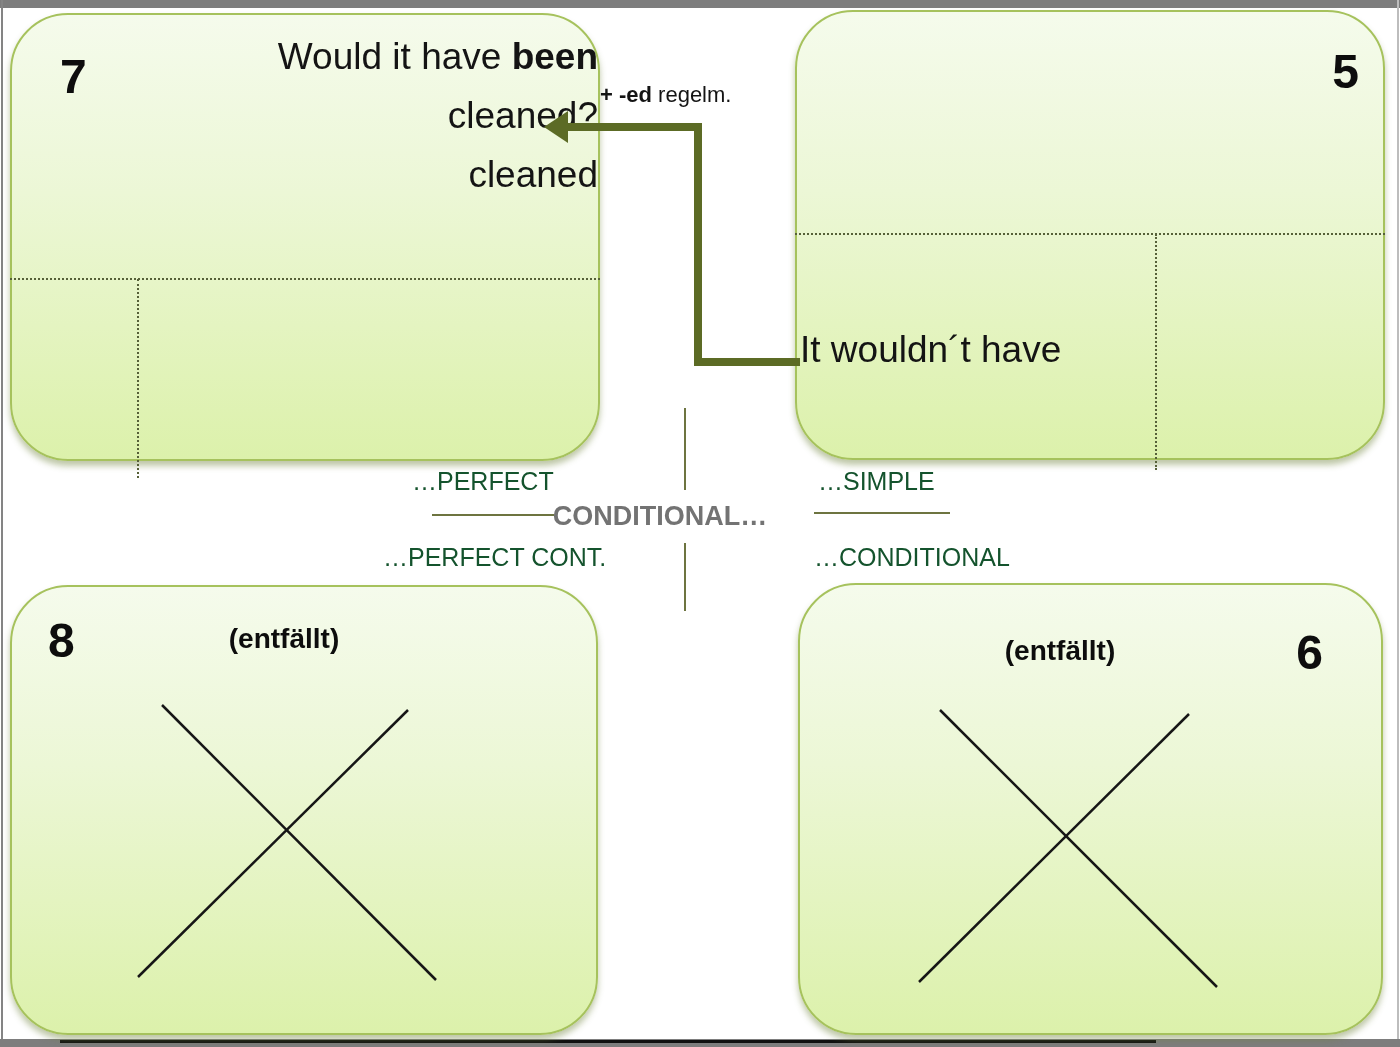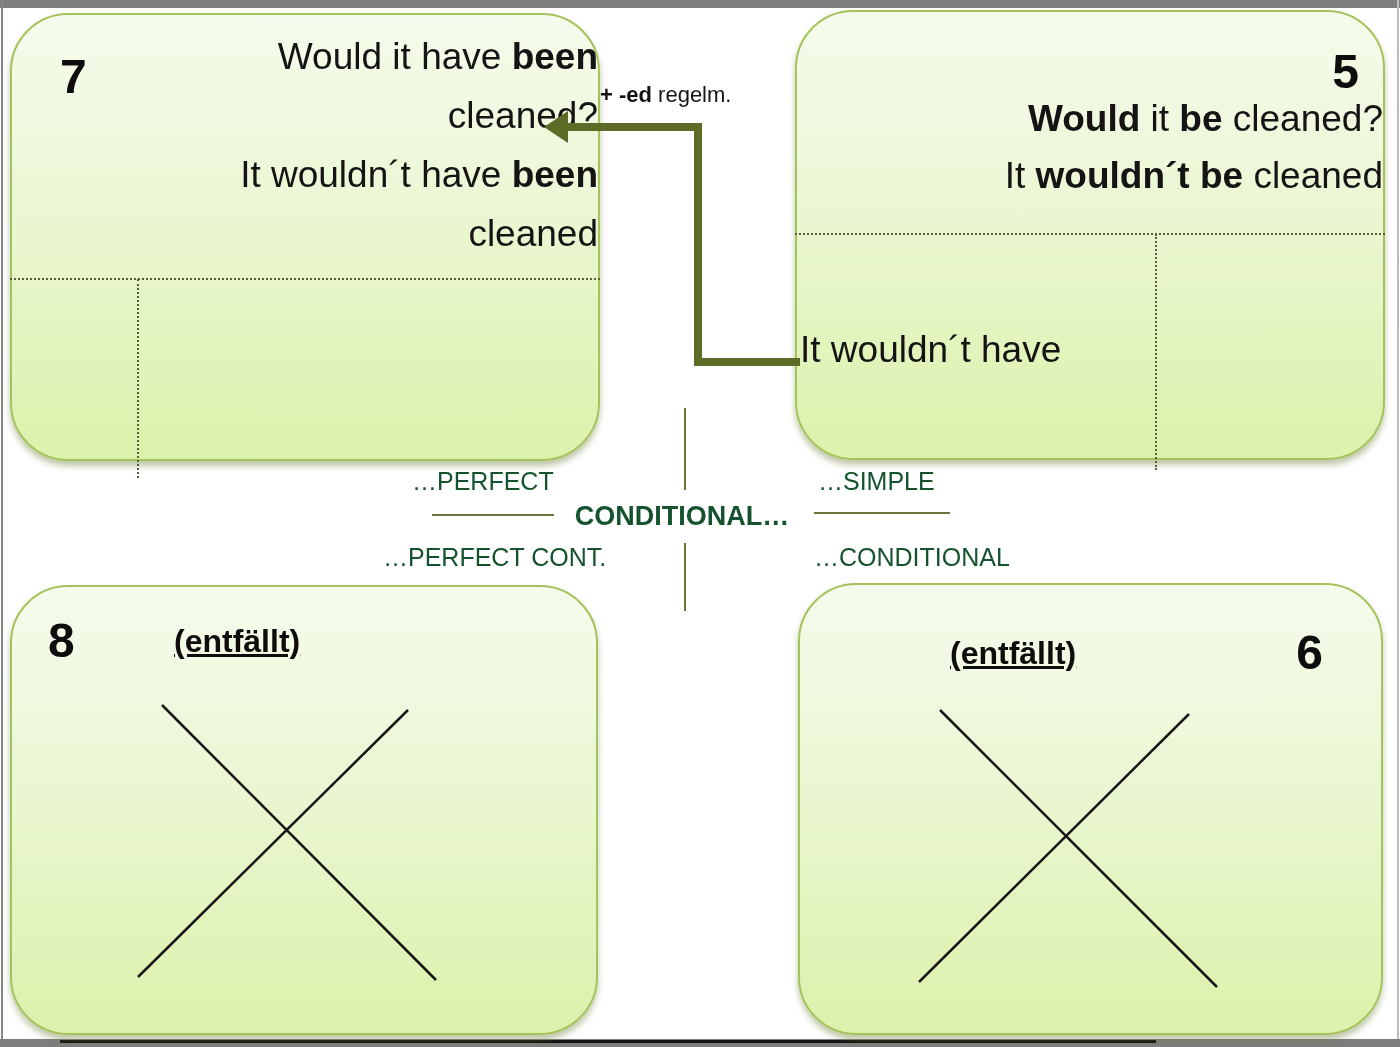--- a/index.html
+++ b/index.html
@@ -40,21 +40,21 @@
     position:absolute;left:0;right:0;text-align:right;
     font-size:37px;line-height:59px;color:#141414;
   }
   #card7 .card-text{top:12px;}
   #card5 .card-text{top:78px;line-height:57px;}
 
   .sub-line{position:absolute;font-size:37px;line-height:1.2;white-space:nowrap;color:#141414;}
   #sub1{left:48px;top:262px;}
   #sub2{left:3px;top:316px;}
 
-  .entf{position:absolute;font-size:32px;font-weight:700;color:#0d0d0d;width:220px;text-align:left;text-decoration:underline;}
+  .entf{position:absolute;font-size:28px;font-weight:700;color:#0d0d0d;width:220px;text-align:center;}
   #card8 .entf{left:162px;top:36px;}
   #card6 .entf{left:150px;top:50px;}
 
   .xmark{position:absolute;left:0;top:0;width:100%;height:100%;}
   .xmark line{stroke:#161616;stroke-width:2.5;}
 
   
   .dot-h{position:absolute;border-top:2px dotted #566038;}
   .dot-v{position:absolute;border-left:2px dotted #566038;}
   #div7h{left:10px;top:278px;width:590px;}
@@ -77,48 +77,43 @@
   #connVT{left:684px;top:408px;width:2px;height:82px;}
   #connVB{left:684px;top:543px;width:2px;height:68px;}
   #connHL{left:432px;top:514px;width:122px;height:2px;}
   #connHR{left:814px;top:512px;width:136px;height:2px;}
 
   .qlabel{position:absolute;font-size:25px;color:#14532d;white-space:nowrap;}
   #lblPerfect{left:412px;top:467px;}
   #lblSimple{left:818px;top:467px;}
   #lblPerfCont{left:383px;top:543px;}
   #lblCont{left:814px;top:543px;}
-  #lblConditional{position:absolute;left:570px;top:501px;width:224px;text-align:center;
-    font-weight:700;font-size:27px;white-space:nowrap;color:#14532d;}
+  #lblConditional{position:absolute;left:548px;top:501px;width:224px;text-align:center;
+    font-weight:700;font-size:27px;white-space:nowrap;color:#737373;}
 </style>
 </head>
 <body>
 
 <div class="frame" id="barTop"></div>
 <div class="frame" id="edgeLeft"></div>
 <div class="frame" id="edgeRight"></div>
 <div class="frame" id="barBottom"></div>
 <div class="frame" id="bottomRule"></div>
 
 <div class="card" id="card7">
   <div class="num">7</div>
   <div class="card-text">
     <div><span>Would it have </span><span style="font-weight: 700;">been</span></div>
     <div><span>cleaned?</span></div>
-    <div><span>It wouldn´t have </span><span style="font-weight: 700;">been</span></div>
     <div><span>cleaned</span></div>
   </div>
 </div>
 
 <div class="card" id="card5">
   <div class="num">5</div>
-  <div class="card-text">
-    <div><span style="font-weight: 700;">Would</span><span> it </span><span style="font-weight: 700;">be</span><span> cleaned?</span></div>
-    <div><span>It </span><span style="font-weight: 700;">wouldn´t be</span><span> cleaned</span></div>
-  </div>
   <div class="sub-line" id="sub2">It wouldn´t have</div>
 </div>
 
 <div class="card" id="card8">
   <div class="num">8</div>
   <div class="entf">(entfällt)</div>
   <svg class="xmark" viewBox="0 0 584 446">
     <line x1="150" y1="118" x2="424" y2="393"></line>
     <line x1="396" y1="123" x2="126" y2="390"></line>
   </svg>

